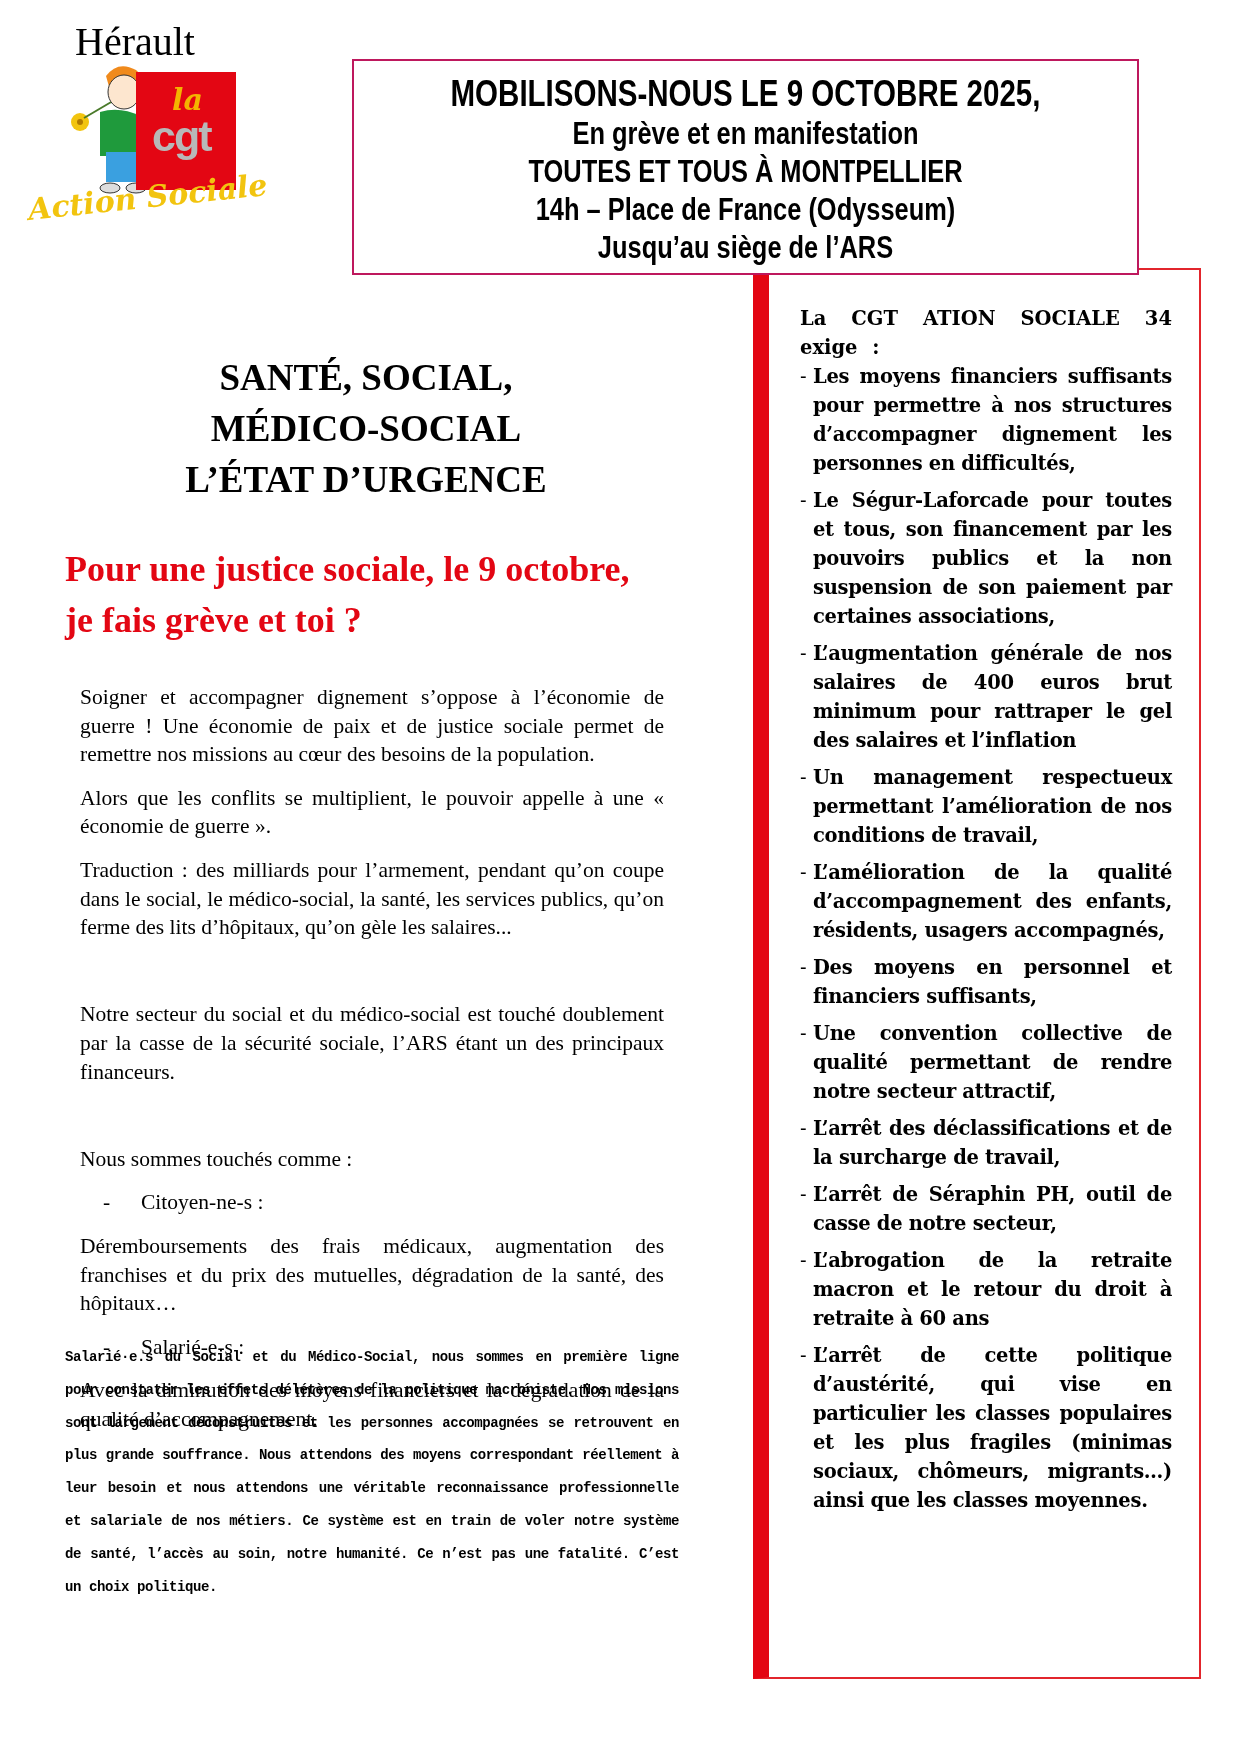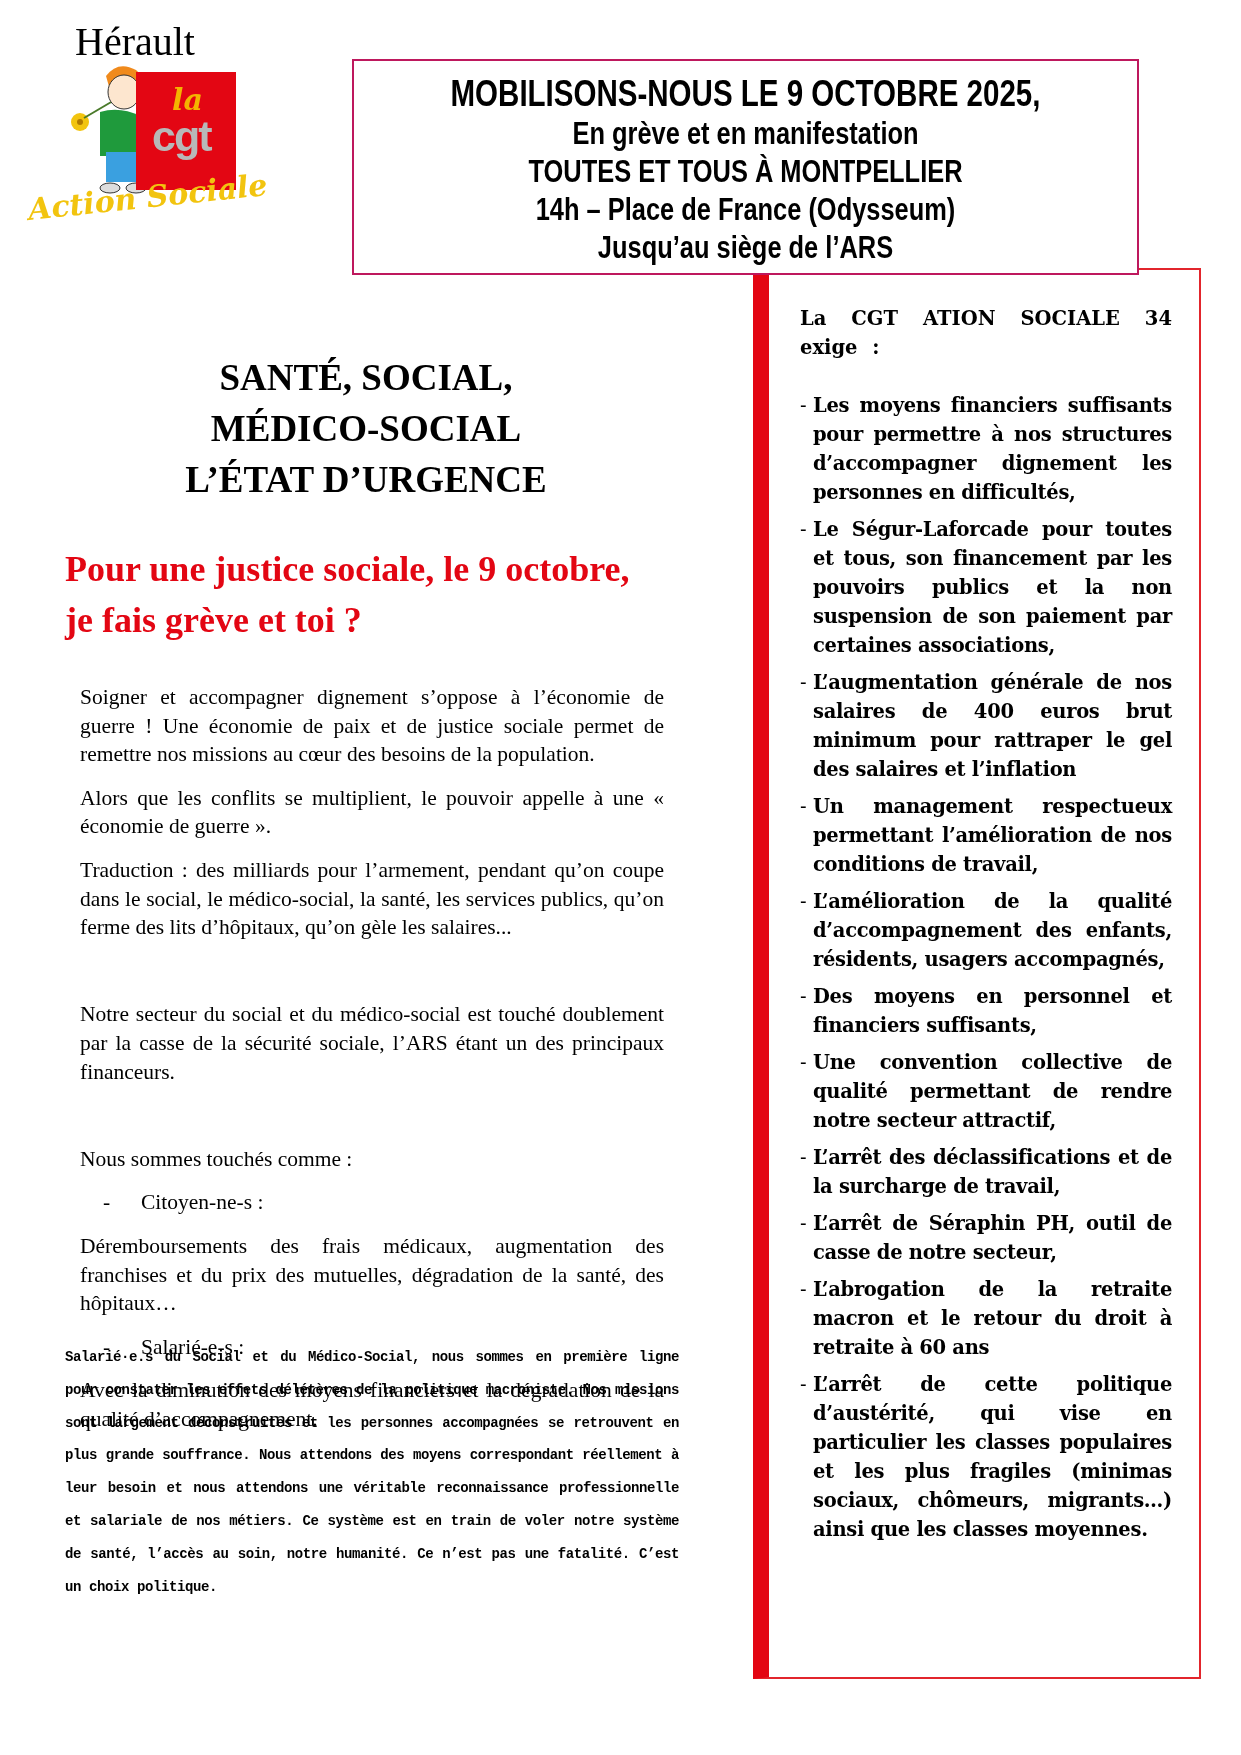--- a/index.html
+++ b/index.html
@@ -25,21 +25,21 @@
     .body-text { position: absolute; left: 65px; top: 668px; width: 614px; font-family: "Liberation Serif", serif; font-size: 21.5px; line-height: 28.6px; text-align: justify; }
     .body-text p { margin: 15px; }
     .body-text .gap { height: 28.6px; }
     .body-text .dash-item { padding-left: 38px; display: flex; }
     .body-text .dash-item .d { width: 38px; }
     .bold-para { position: absolute; left: 65px; top: 1327px; width: 614px; font-family: Liberation Mono, monospace; font-weight: bold; font-size: 14px; line-height: 32.8px; text-align: justify; letter-spacing: -0.4px; }
 
     
     .redbox { position: absolute; left: 753px; top: 268px; width: 448px; height: 1411px; border: 2px solid #e2252c; border-left: 16px solid #e30613; box-sizing: border-box; }
     .right-col { position: absolute; left: 800px; top: 304px; width: 372px; font-family: "DejaVu Serif", serif; font-weight: bold; font-size: 19.5px; line-height: 29px; }
-    .right-col .heading { text-align: justify; text-align-last: left; margin-bottom: 29px; word-spacing: 8px; }
+    .right-col .heading { text-align: justify; text-align-last: left; word-spacing: 8px; }
     .right-col .item { display: flex; margin-bottom: 8px; }
     .right-col .item .d { width: 13px; flex: 0 0 13px; font-weight: normal; }
     .right-col .item .t { text-align: justify; flex: 1; letter-spacing: -0.3px; }
   </style>
 </head>
 <body>
 
 <div class="region-label">Hérault</div>
 
 <div class="logo">

